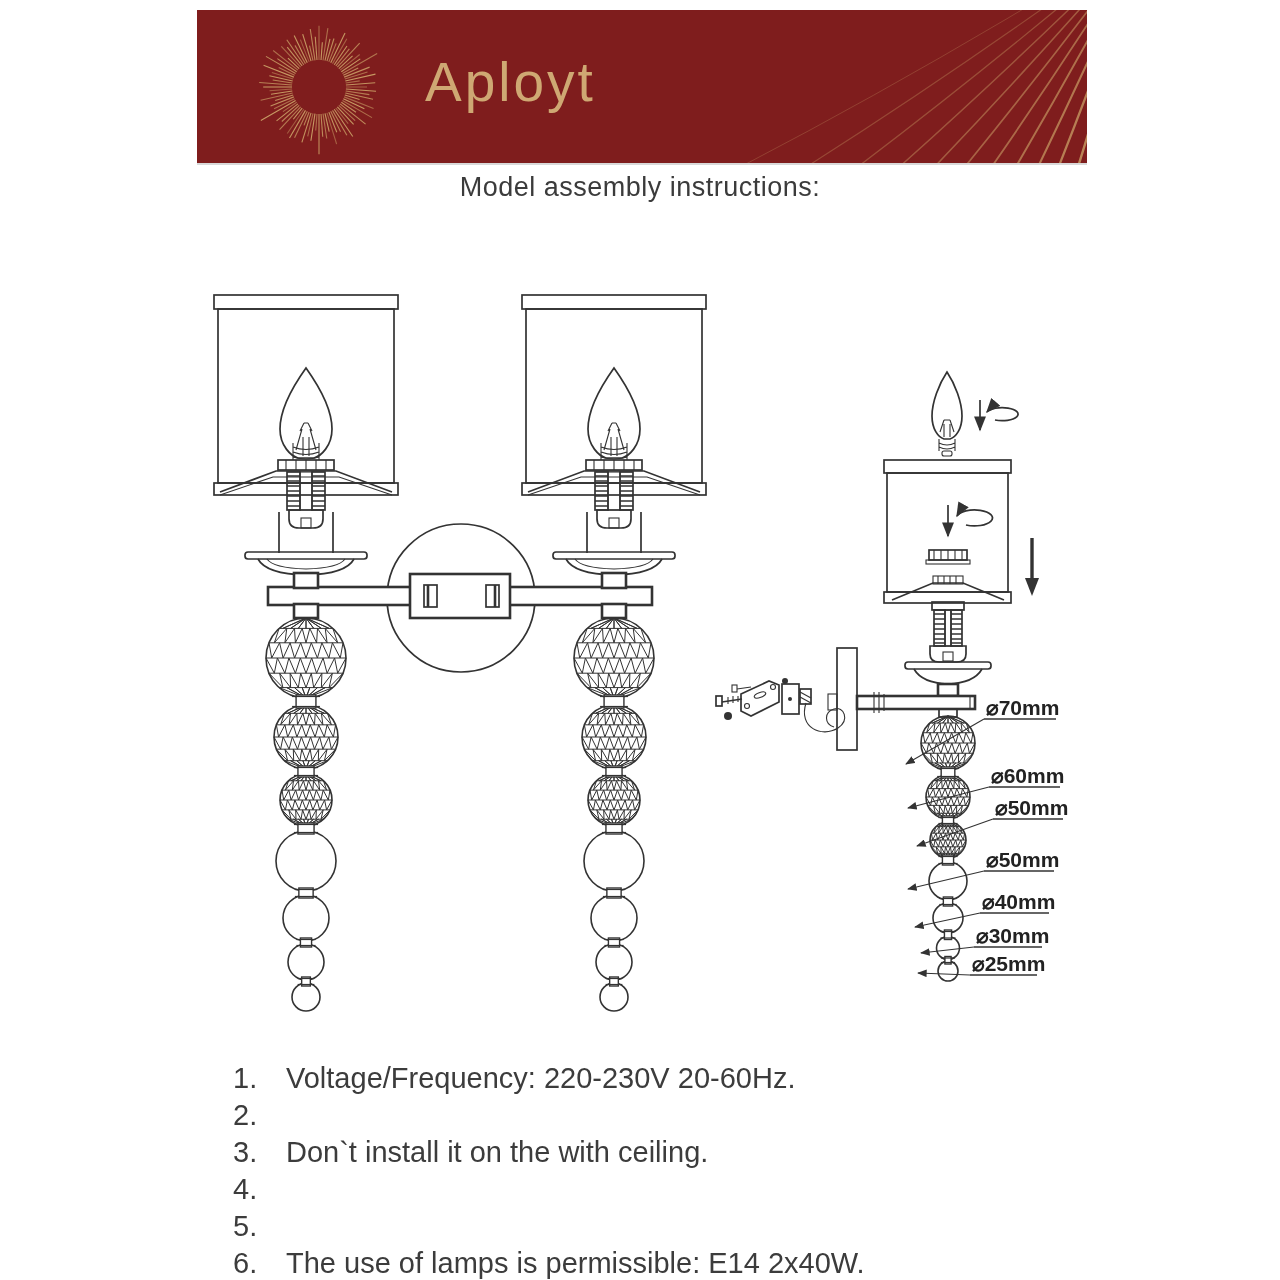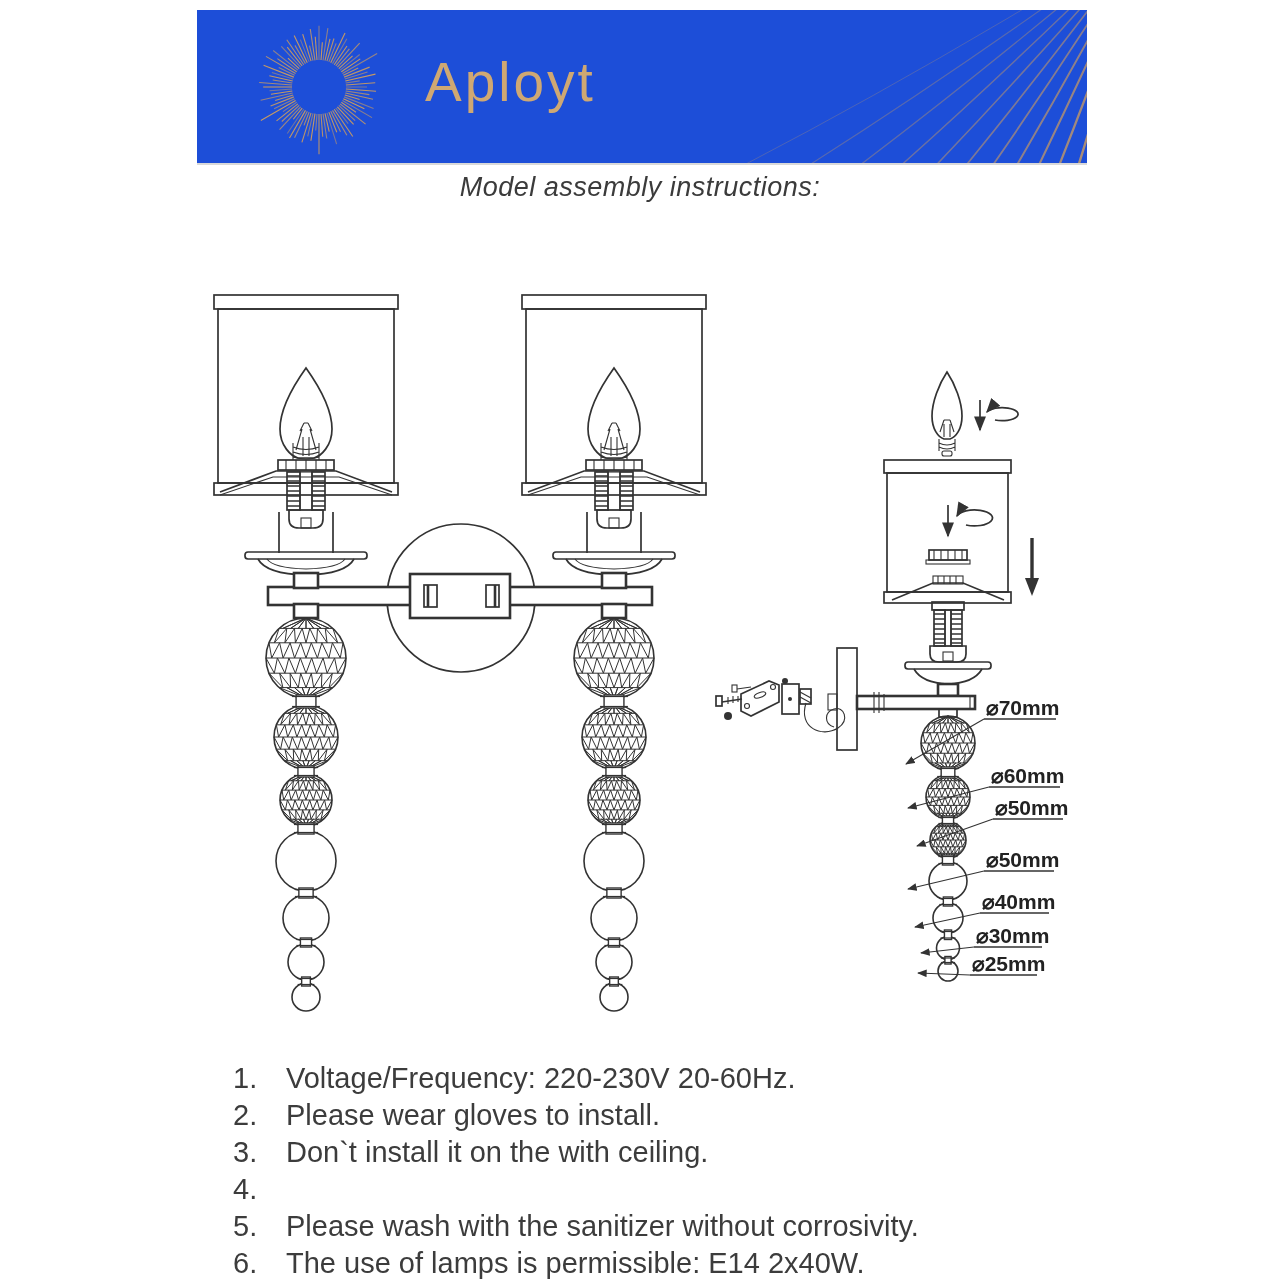--- a/index.html
+++ b/index.html
@@ -1,26 +1,26 @@
 <!DOCTYPE html>
 <html><head>
 <meta charset="utf-8">
 <style>
   html,body{margin:0;padding:0;background:#fff;}
   .page{position:relative;width:1280px;height:1280px;background:#fff;overflow:hidden;
         font-family:"Liberation Sans",sans-serif;}
   
-  .banner{position:absolute;left:197px;top:10px;width:890px;height:153px;background:#1d4ed8;
+  .banner{position:absolute;left:197px;top:10px;width:890px;height:153px;background:#7f1d1d;
           overflow:hidden;border-bottom:2px solid #d9d9d9;}
   .banner svg{position:absolute;left:0;top:0;}
   .brand{position:absolute;left:228px;top:40px;font-size:55px;font-weight:400;
          letter-spacing:3px;color:#cfa873;}
   
   .title-line{position:absolute;left:0;width:1280px;text-align:center;color:#3b3b3b;
-              font-size:27px;letter-spacing:0.5px;font-style:italic;}
+              font-size:27px;letter-spacing:0.5px;}
   .t1{top:172px;}
   .t2{top:205px;}
   
   #diagram{position:absolute;left:0;top:0;}
   .ln{fill:none;stroke:#333;stroke-width:1.7px;}
   .lnt{fill:none;stroke:#333;stroke-width:1.1px;}
   .ln2{fill:#fff;stroke:#333;stroke-width:2.6px;}
   .solid{fill:#333;stroke:none;}
   .dim{font-family:"Liberation Sans",sans-serif;font-size:21px;font-weight:bold;fill:#222;}
   
@@ -478,31 +478,29 @@
     </g>
   </svg>
 
   <div class="instructions">
     <div class="inst-row">
       <span class="inst-num">1.</span>
       <span>Voltage/Frequency: 220-230V 20-60Hz.</span>
     </div>
     <div class="inst-row">
       <span class="inst-num">2.</span>
-      <span>Please wear gloves to install.</span>
     </div>
     <div class="inst-row">
       <span class="inst-num">3.</span>
       <span>Don`t install it on the with ceiling.</span>
     </div>
     <div class="inst-row">
       <span class="inst-num">4.</span>
     </div>
     <div class="inst-row">
       <span class="inst-num">5.</span>
-      <span>Please wash with the sanitizer without corrosivity.</span>
     </div>
     <div class="inst-row">
       <span class="inst-num">6.</span>
       <span>The use of lamps is permissible: E14 2x40W.</span>
     </div>
   </div>
 </div>
 
 </body></html>

